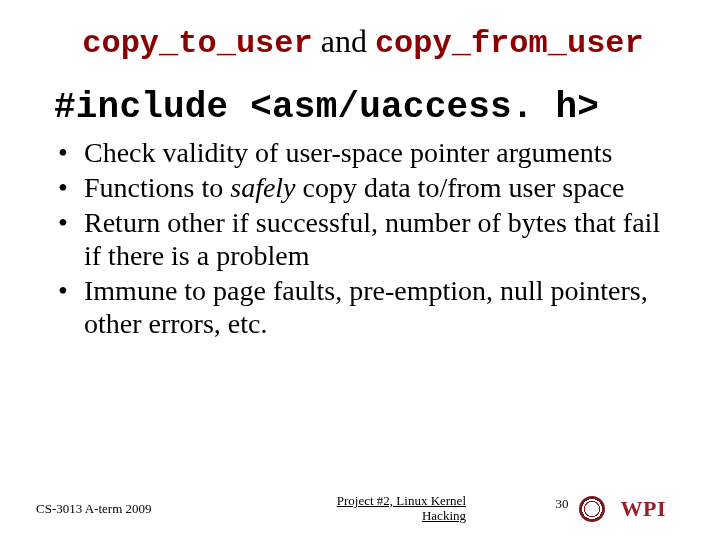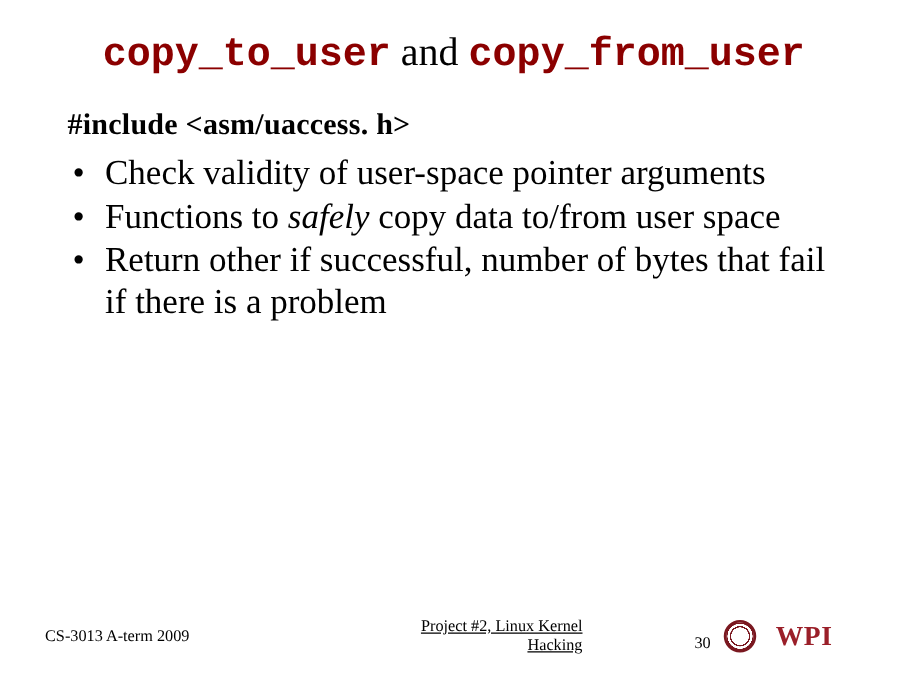--- a/index.html
+++ b/index.html
@@ -29,22 +29,22 @@
     font-family: "Courier New", Courier, monospace;
     color: #8B0000;
     font-weight: bold;
   }
   .title .and {
     font-family: "Times New Roman", Times, serif;
     color: #000;
     font-weight: normal;
   }
   .include-line {
-    font-family: Liberation Serif, serif;
-    font-size: 24px;
+    font-family: Liberation Mono, monospace;
+    font-size: 36px;
     font-weight: bold;
     color: #000;
     margin: 0 0 8px 0;
     letter-spacing: 0.2px;
   }
   ul.bullets {
     list-style: none;
     padding: 0;
     margin: 0;
     font-size: 28px;
@@ -77,21 +77,21 @@
   }
   .footer .center {
     flex: 1;
     text-align: right;
     line-height: 1.15;
     text-decoration: underline;
   }
   .footer .right {
     flex: 0 0 200px;
     display: flex;
-    align-items: flex-end;
+    align-items: flex-start;
     justify-content: flex-end;
     gap: 10px;
   }
   .wpi-logo {
     display: flex;
     align-items: center;
     gap: 16px;
   }
   .wpi-seal {
     width: 26px;
@@ -124,20 +124,23 @@
   <ul class="bullets">
     <li>
       <span>Check validity of user-space pointer arguments</span><span class="italic"></span><span></span>
     </li>
     <li>
       <span>Functions to </span><span class="italic">safely</span><span> copy data to/from user space</span>
     </li>
     <li>
       <span>Return other if successful, number of bytes that fail if there is a problem</span><span class="italic"></span><span></span>
     </li>
+    <li>
+      <span>Immune to page faults, pre-emption, null pointers, other errors, etc.</span><span class="italic"></span><span></span>
+    </li>
   </ul>
 
   <div class="footer">
     <div class="left">CS-3013 A-term 2009</div>
     <div class="center">
       <div>Project #2, Linux Kernel</div>
       <div>Hacking</div>
     </div>
     <div class="right">
       <span>30</span>

